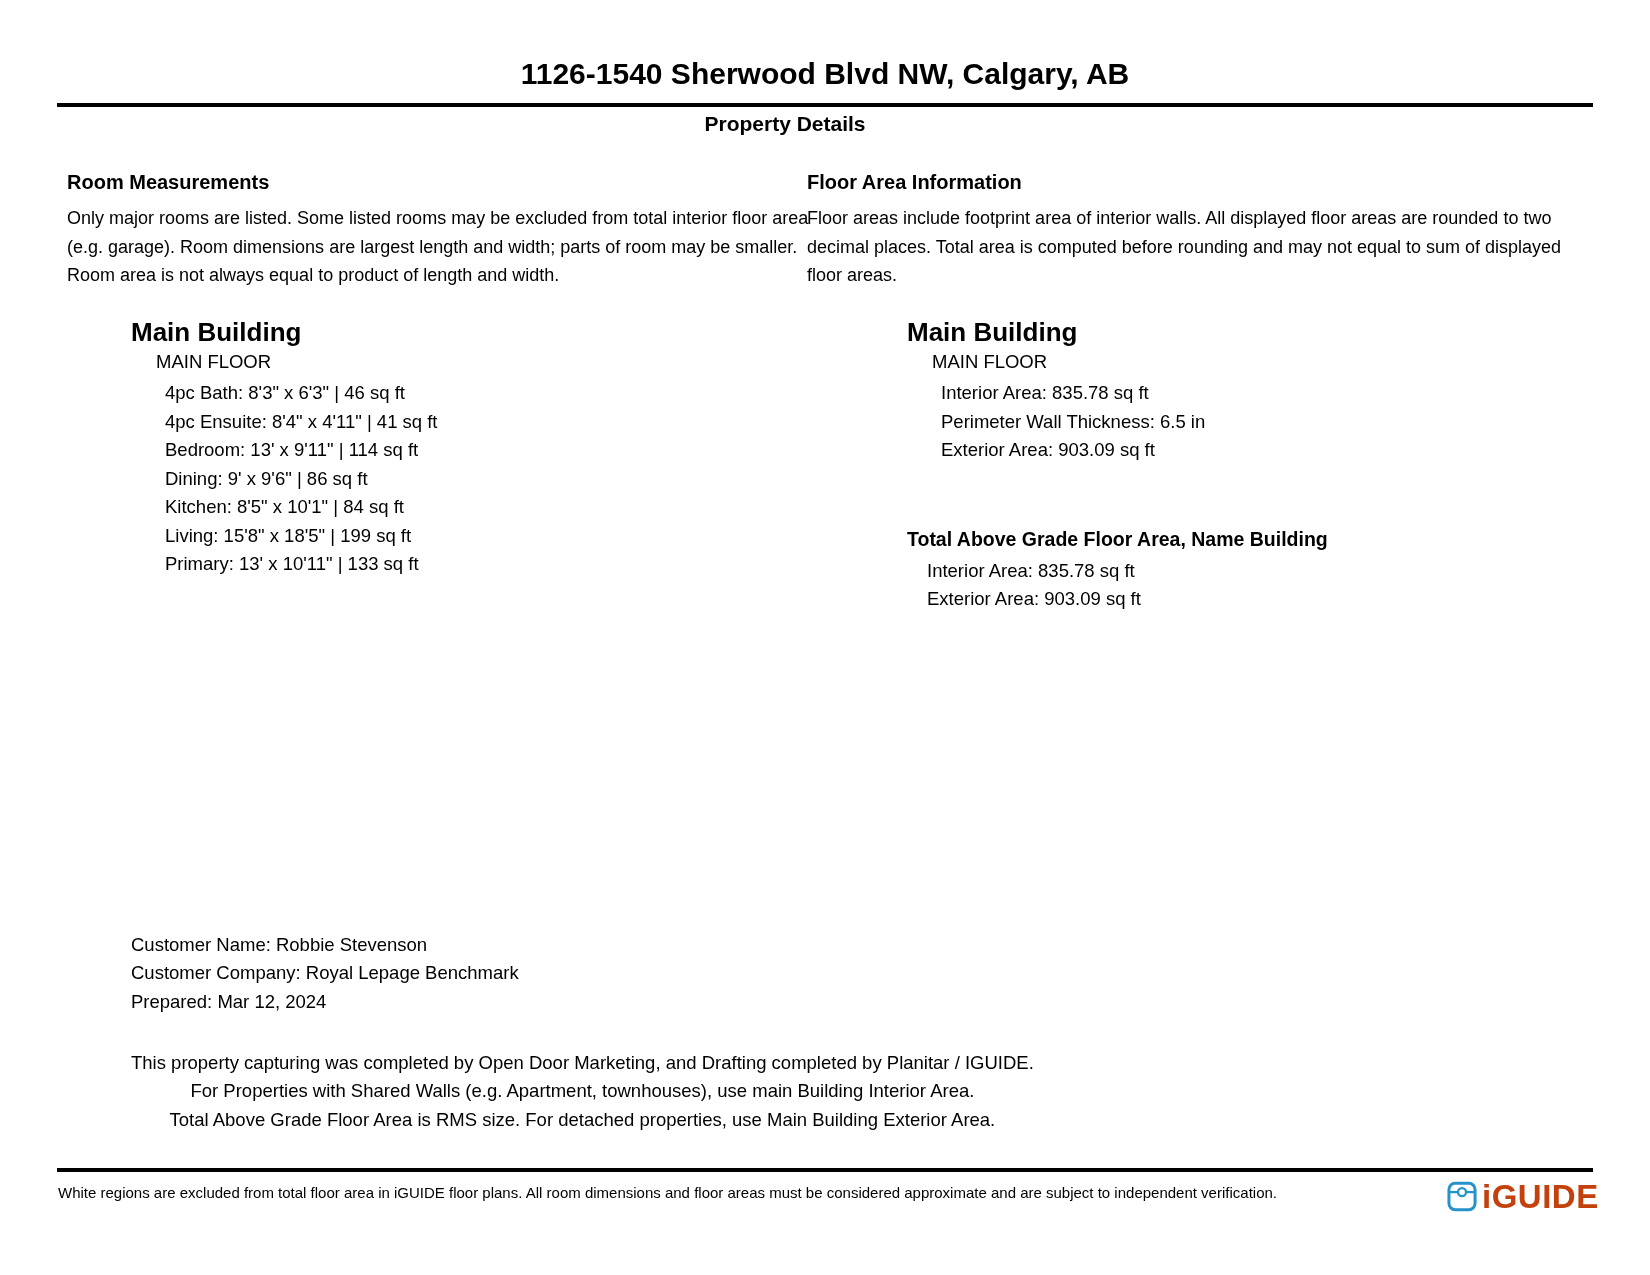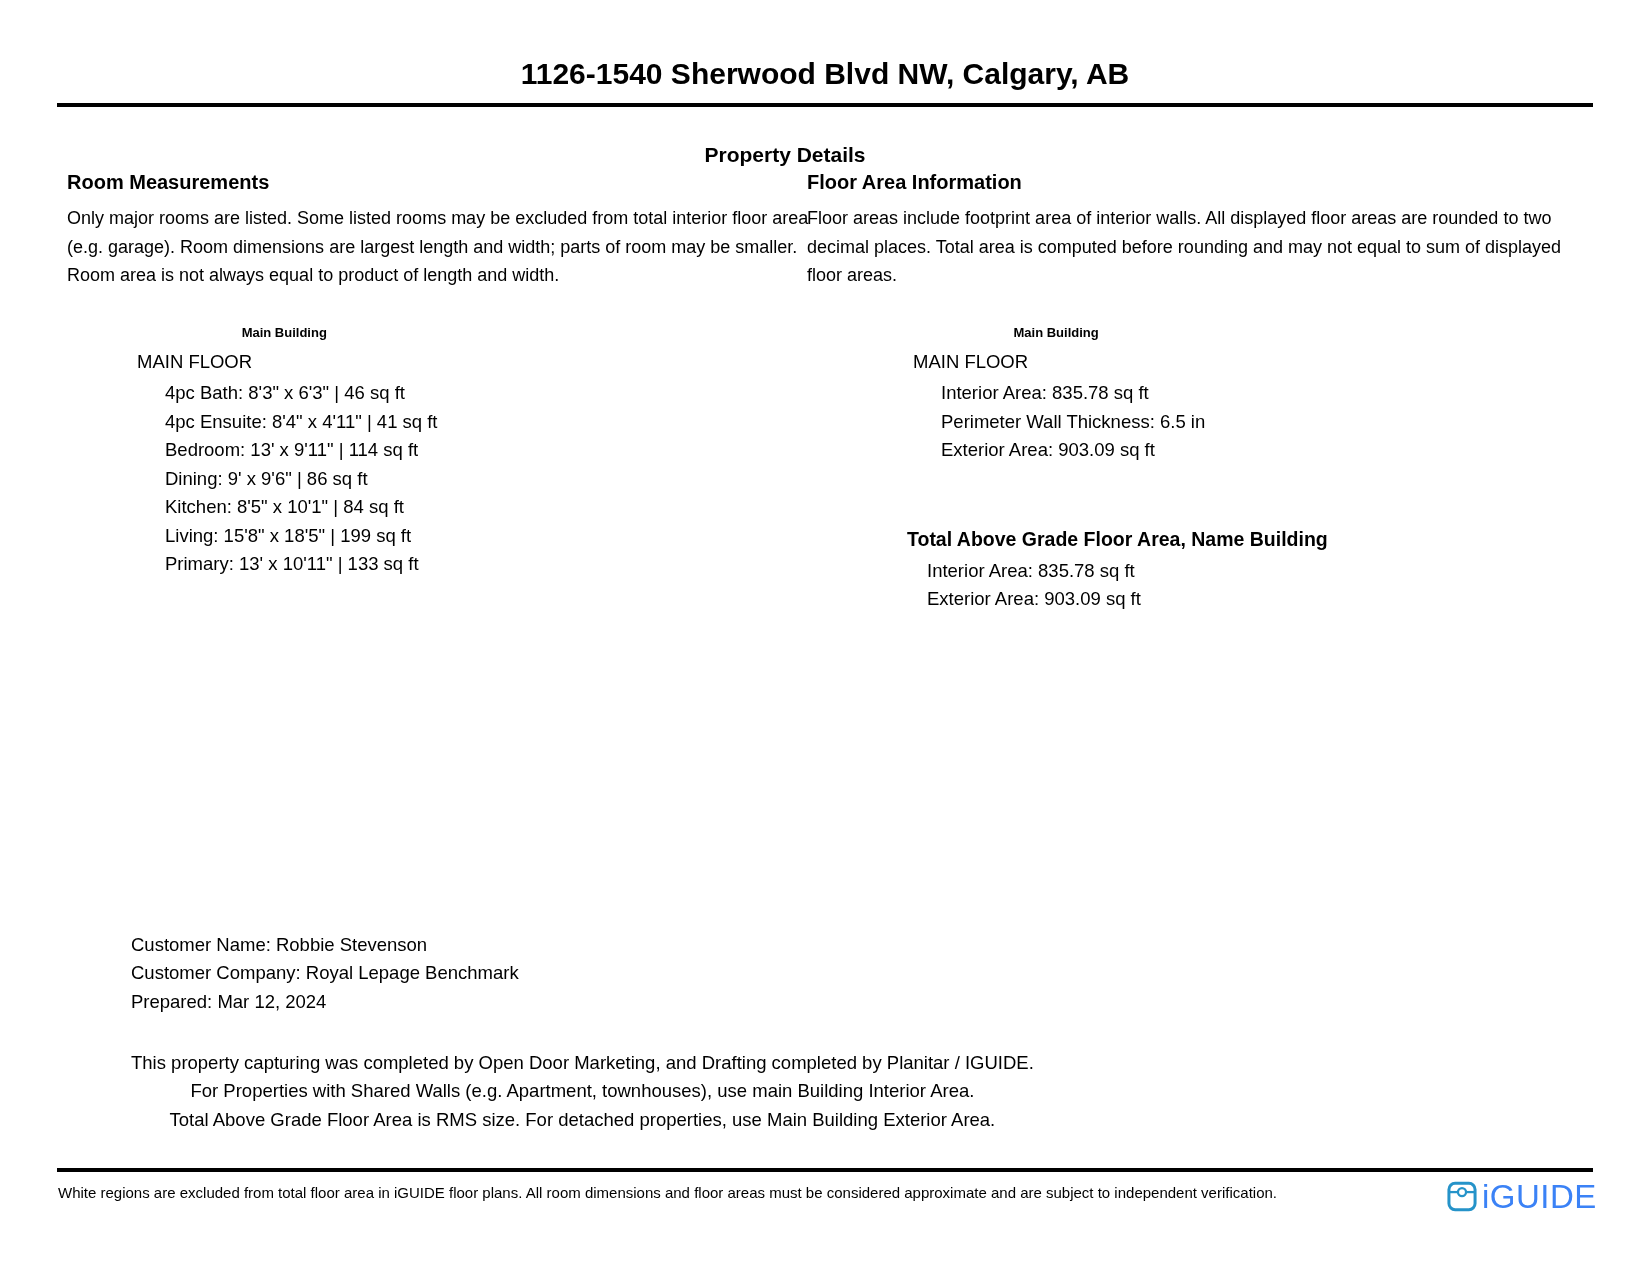--- a/index.html
+++ b/index.html
@@ -15,36 +15,36 @@
   .page-title {
     position: absolute; left: 0; top: 57px; width: 100%;
     text-align: center; font-size: 30px; font-weight: bold; line-height: 34px;
     white-space: nowrap;
   }
   .rule { position: absolute; left: 57px; width: 1536px; height: 4px; background: #000; }
   .rule-top { top: 103px; }
   .rule-bottom { top: 1168px; }
   .page-subtitle {
     position: absolute; left: 0; top: 111px; width: 1570px;
-    text-align: center; font-size: 21px; font-weight: bold; line-height: 26px; margin-top: 31px;
+    text-align: center; font-size: 21px; font-weight: bold; line-height: 26px;
   }
 
   
   .col { position: absolute; top: 169px; }
   .col-left { left: 67px; width: 710px; }
   .col-right { left: 807px; width: 720px; }
   .section-heading { font-size: 20px; font-weight: bold; line-height: 26px; margin-bottom: 9px; }
   .para-line { font-size: 18px; line-height: 28.6px; white-space: nowrap; }
 
   
   .building { position: absolute; }
   .building-left { left: 131px; top: 318px; }
   .building-right { left: 907px; top: 318px; }
-  .building-name { font-size: 13px; font-weight: bold; line-height: 29px; text-align: center; }
-  .floor-name { font-size: 18.5px; line-height: 29px; margin-left: 6px; }
+  .building-name { font-size: 26px; font-weight: bold; line-height: 29px; }
+  .floor-name { font-size: 18.5px; line-height: 29px; margin-left: 25px; }
   .item-list { margin-left: 34px; margin-top: 3px; }
   .item-list div { font-size: 18.5px; line-height: 28.5px; white-space: nowrap; }
 
   
   .total-block { position: absolute; left: 907px; top: 525px; }
   .total-heading { font-size: 19.5px; font-weight: bold; line-height: 29px; white-space: nowrap; }
   .total-stats { margin-left: 20px; margin-top: 3px; }
   .total-stats div { font-size: 18.5px; line-height: 28.3px; white-space: nowrap; }
 
   
@@ -58,22 +58,22 @@
     position: absolute; left: 58px; top: 1182px;
     font-size: 15px; line-height: 21px; white-space: nowrap;
   }
   .logo {
     position: absolute; left: 1447px; top: 1179px; height: 34px;
     display: flex; align-items: center; gap: 5px;
     color: #2593c9;
   }
   .logo-icon { width: 30px; height: 31px; display: block; }
   .logo-text {
-    font-size: 33px; line-height: 33px; font-weight: normal;
-    letter-spacing: 0.5px; color: #3b82f6;
+    font-size: 33px; line-height: 33px; font-weight: bold;
+    letter-spacing: 0.5px; color: #c2410c;
   }
 </style>
 </head>
 <body>
 
 <div class="page">
 
   <div class="page-title">1126-1540 Sherwood Blvd NW, Calgary, AB</div>
   <div class="rule rule-top"></div>
   <div class="page-subtitle">Property Details</div>

